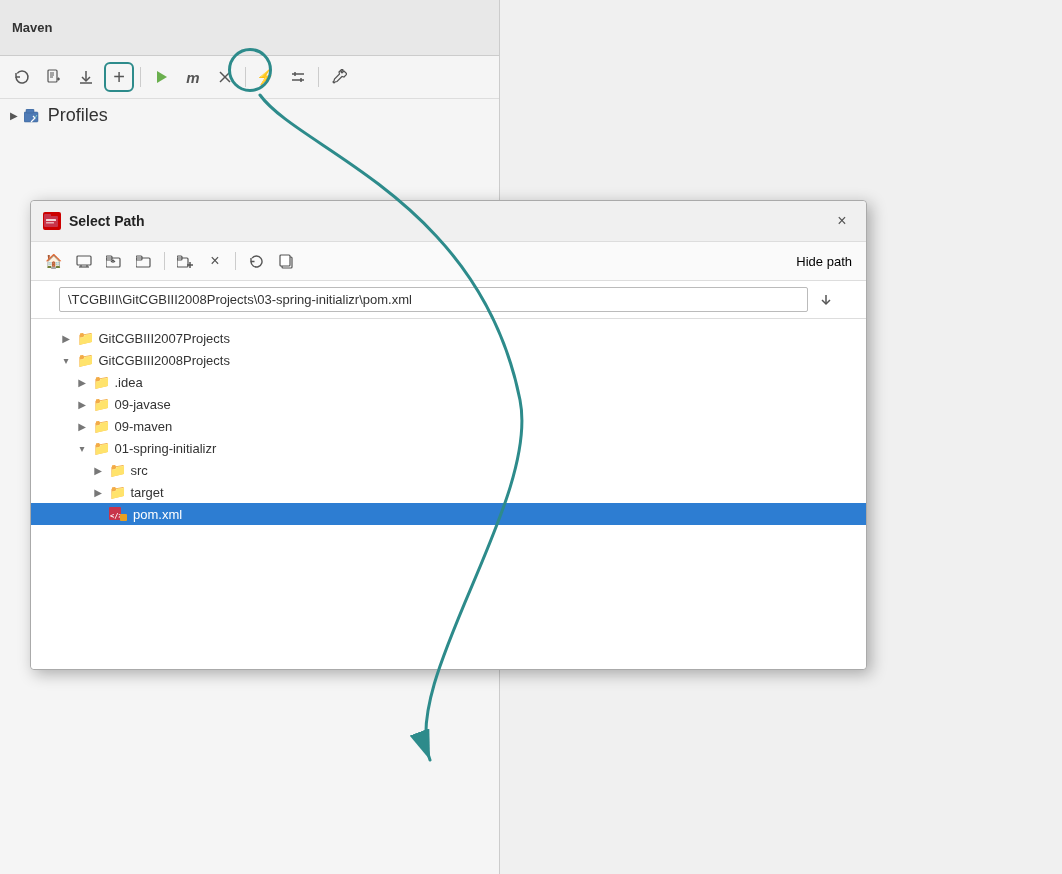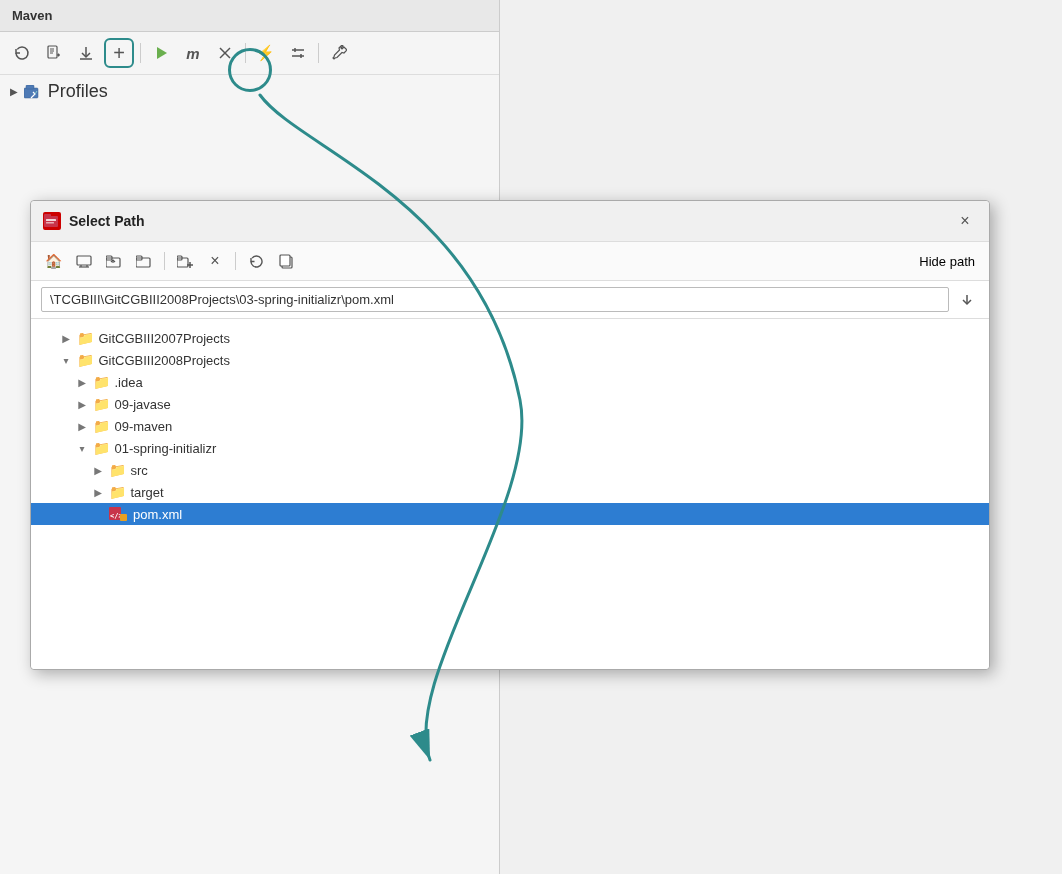--- a/index.html
+++ b/index.html
@@ -17,21 +17,21 @@
       position: absolute;
       top: 0; left: 0;
       width: 500px;
       height: 874px;
       background: #f5f5f5;
       border-right: 1px solid #ccc;
     }
 
     .maven-title {
       background: #e8e8e8;
-      padding: 8px 12px;
+      padding: 20px 12px;
       font-size: 13px;
       font-weight: 600;
       color: #333;
       border-bottom: 1px solid #ccc;
     }
 
     .maven-toolbar {
       display: flex;
       align-items: center;
       padding: 6px 8px;
@@ -93,21 +93,21 @@
     .profiles-label {
       font-size: 18px;
       color: #333;
     }
 
     
     .dialog {
       position: absolute;
       top: 200px;
       left: 30px;
-      width: 960px;
+      width: 837px;
       background: #fff;
       border: 1px solid #aaa;
       border-radius: 4px;
       box-shadow: 4px 4px 16px rgba(0,0,0,0.3);
       z-index: 20;
     }
 
     .dialog-titlebar {
       display: flex;
       align-items: center;
@@ -193,21 +193,21 @@
       color: #000000;
       cursor: pointer;
       background: transparent;
       border: none;
       padding: 2px 4px;
     }
 
     .dialog-path-row {
       display: flex;
       align-items: flex-end;
-      padding: 6px 10px;
+      padding: 6px 28px;
       gap: 6px;
       border-bottom: 1px solid #ddd;
       background: #fff;
     }
 
     .path-input {
       flex: 1;
       border: 1px solid #bbb;
       padding: 4px 8px;
       font-size: 13px;

